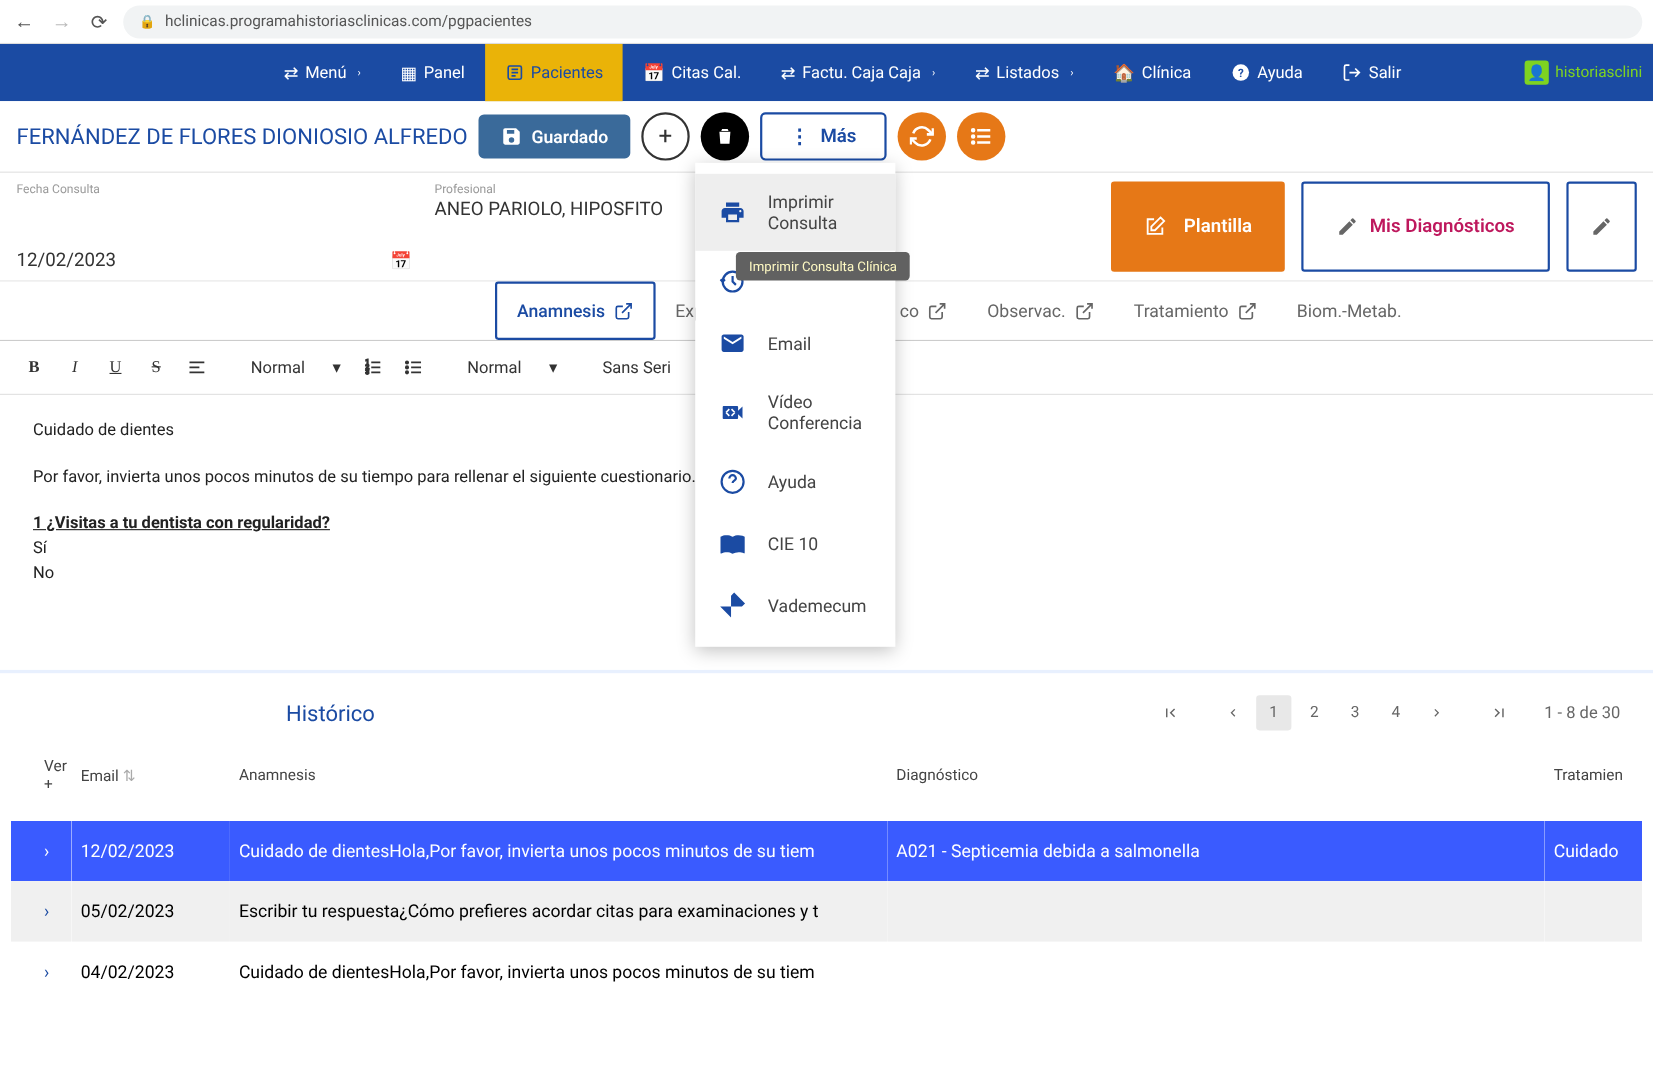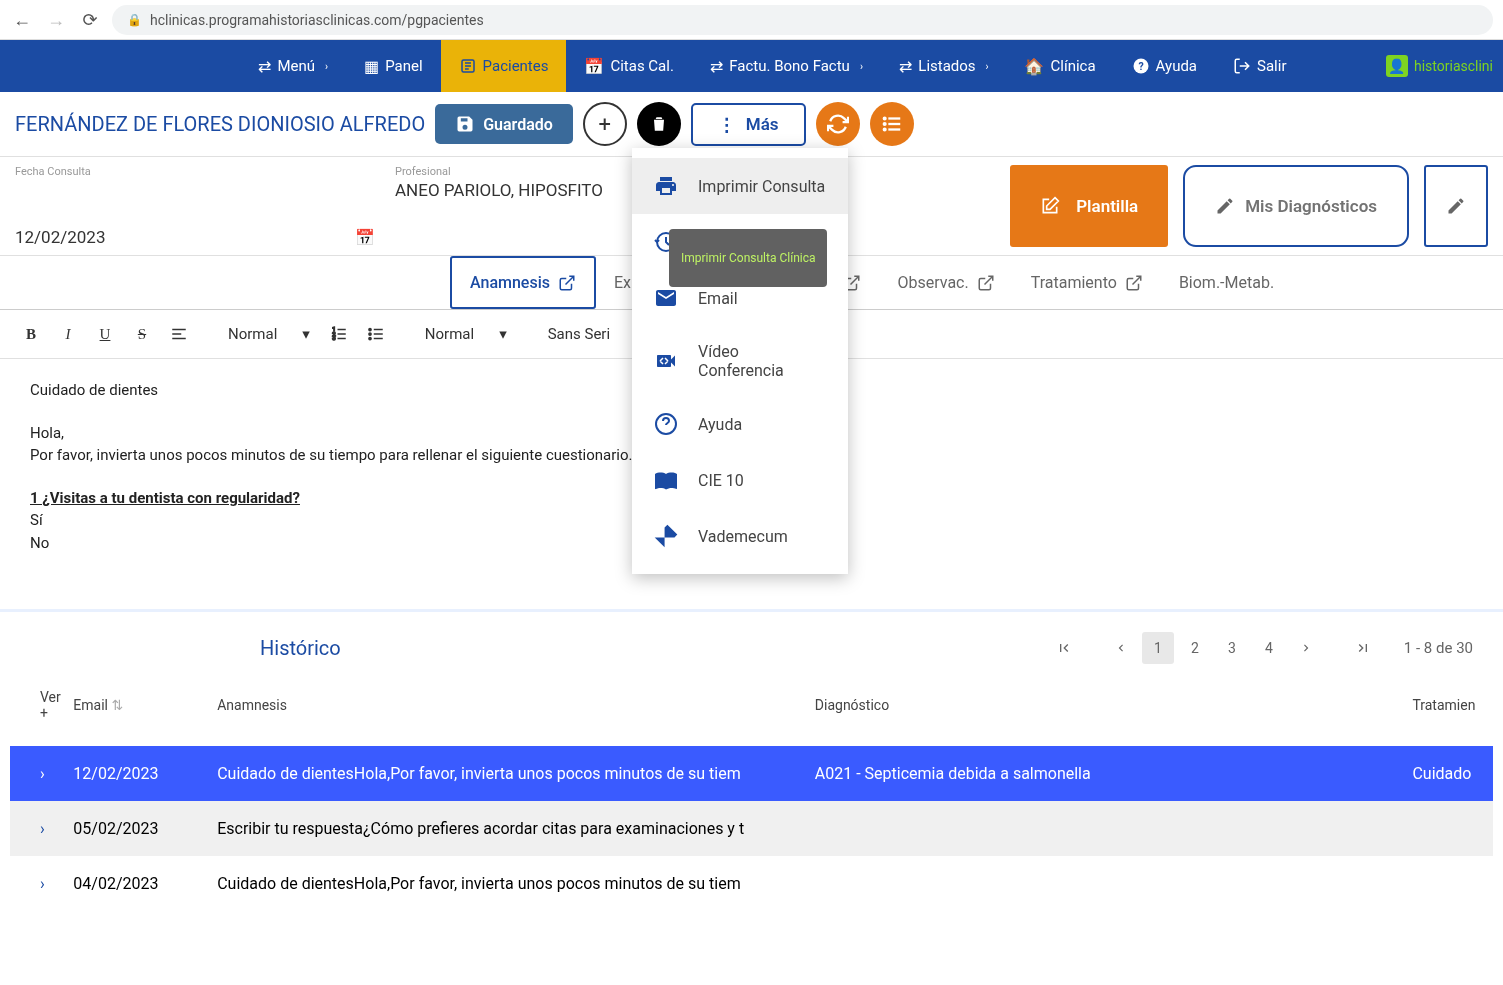--- a/index.html
+++ b/index.html
@@ -34,46 +34,46 @@
 
 .form-row { display: flex; padding: 8px 15px; gap: 20px; border-bottom: 1px solid #e0e0e0; }
 .form-field { display: flex; flex-direction: column; }
 .form-field.date { width: 360px; gap: 47px; }
 .form-field.prof { width: 480px; }
 .form-label { font-size: 11px; color: #999; margin-bottom: 2px; }
 .form-value { font-size: 17px; color: #333; display: flex; align-items: center; justify-content: space-between; }
 .cal-icon { color: #666; font-size: 16px; }
 .action-buttons { margin-left: auto; display: flex; gap: 15px; }
 .btn-plantilla { background: #e67817; color: #fff; border: none; border-radius: 3px; padding: 12px 30px; font-size: 17px; font-weight: 600; display: flex; align-items: center; gap: 16px; cursor: pointer; }
-.btn-diag { background: #fff; border: 2px solid #1b4ba3; color: #737373; border-radius: 13px; padding: 11px 30px; font-size: 17px; font-weight: 600; display: flex; align-items: center; gap: 10px; cursor: pointer; }
+.btn-diag { background: #fff; border: 2px solid #1b4ba3; color: #be185d; border-radius: 3px; padding: 11px 30px; font-size: 17px; font-weight: 600; display: flex; align-items: center; gap: 10px; cursor: pointer; }
 .btn-edit-only { background: #fff; border: 2px solid #1b4ba3; color: #1b4ba3; border-radius: 3px; padding: 11px 20px; display: flex; align-items: center; cursor: pointer; }
 
 
 .tabs-row { display: flex; padding: 0 15px 0 450px; border-bottom: 1px solid #ccc; background: #fff; }
 .tab { padding: 15px 18px; color: #666; font-size: 16px; display: flex; align-items: center; gap: 8px; cursor: pointer; white-space: nowrap; }
 .tab.active { border: 2px solid #1b4ba3; border-radius: 3px; color: #1b4ba3; font-weight: 500; }
 
 
 .editor-toolbar { display: flex; align-items: center; padding: 8px 15px; gap: 5px; border-bottom: 1px solid #e0e0e0; font-size: 15px; color: #333; }
 .tb-btn { width: 32px; height: 32px; display: flex; align-items: center; justify-content: center; cursor: pointer; font-family: Georgia, serif; }
 .tb-dropdown { display: flex; align-items: center; gap: 25px; padding: 0 8px; cursor: pointer; min-width: 90px; }
 .tb-sep { width: 15px; }
 
 
 .editor-content { padding: 20px 30px; min-height: 240px; font-size: 15px; line-height: 1.5; color: #222; }
 .editor-content p { margin: 0; }
 .editor-content .gap { height: 20px; }
 .q { font-weight: 700; text-decoration: underline; }
 
 
-.dropdown { position: absolute; top: 148px; left: 632px; width: 216px; background: #fff; box-shadow: 0 4px 16px rgba(0,0,0,0.25); z-index: 100; padding: 10px 0; }
+.dropdown { position: absolute; top: 148px; left: 632px; width: 182px; background: #fff; box-shadow: 0 4px 16px rgba(0,0,0,0.25); z-index: 100; padding: 10px 0; }
 .dd-item { display: flex; align-items: center; gap: 20px; padding: 16px 22px; cursor: pointer; color: #444; font-size: 16px; }
 .dd-item.highlighted { background: #eeeeee; }
 .dd-icon { width: 24px; height: 24px; display: flex; align-items: center; justify-content: center; color: #1b4ba3; font-size: 20px; }
-.tooltip { position: absolute; top: 229px; left: 669px; background: #616161; color: #bef264; font-size: 12px; padding: 22px 12px; border-radius: 4px; z-index: 110; }
+.tooltip { position: absolute; top: 229px; left: 669px; background: #616161; color: #fef9c3; font-size: 12px; padding: 6px 12px; border-radius: 4px; z-index: 110; }
 
 
 .history-section { margin-top: 10px; padding: 15px 10px 0 10px; background: #fff; border-top: 3px solid #e8f0fe; }
 .history-header { display: flex; align-items: center; justify-content: space-between; padding: 5px 20px 15px 20px; }
 .history-title { color: #1b4ba3; font-size: 20px; margin-left: 230px; text-align: right; }
 .paginator { display: flex; align-items: center; gap: 5px; color: #666; font-size: 15px; }
 .pg-btn { width: 32px; height: 32px; display: flex; align-items: center; justify-content: center; cursor: pointer; font-size: 14px; }
 .pg-btn.active { background: #e8e8e8; border-radius: 3px; }
 .pg-info { margin-left: 20px; }
 
@@ -124,21 +124,21 @@
         </svg>
     </span>
     <span>Pacientes</span>
   </div>
   <div class="nav-item">
     <span class="nav-icon">📅</span>
     <span>Citas Cal.</span>
   </div>
   <div class="nav-item">
     <span class="nav-icon">⇄</span>
-    <span>Factu. Bono Factu</span>
+    <span>Factu. Caja Caja</span>
       <span class="chev">›</span>
   </div>
   <div class="nav-item">
     <span class="nav-icon">⇄</span>
     <span>Listados</span>
       <span class="chev">›</span>
   </div>
   <div class="nav-item">
     <span class="nav-icon">🏠</span>
     <span>Clínica</span>
@@ -314,21 +314,20 @@
   </div>
   <div class="tb-sep"></div>
   <div class="tb-dropdown">
     <span>Sans Seri</span>
   </div>
 </div>
 
 <div class="editor-content">
   <p>Cuidado de dientes</p>
   <div class="gap"></div>
-  <p>Hola,</p>
   <p>Por favor, invierta unos pocos minutos de su tiempo para rellenar el siguiente cuestionario.</p>
   <div class="gap"></div>
   <p class="q">1 ¿Visitas a tu dentista con regularidad?</p>
   <p>Sí</p>
   <p>No</p>
 </div>
 
 <div class="dropdown">
   <div class="dd-item highlighted">
     <span class="dd-icon">

